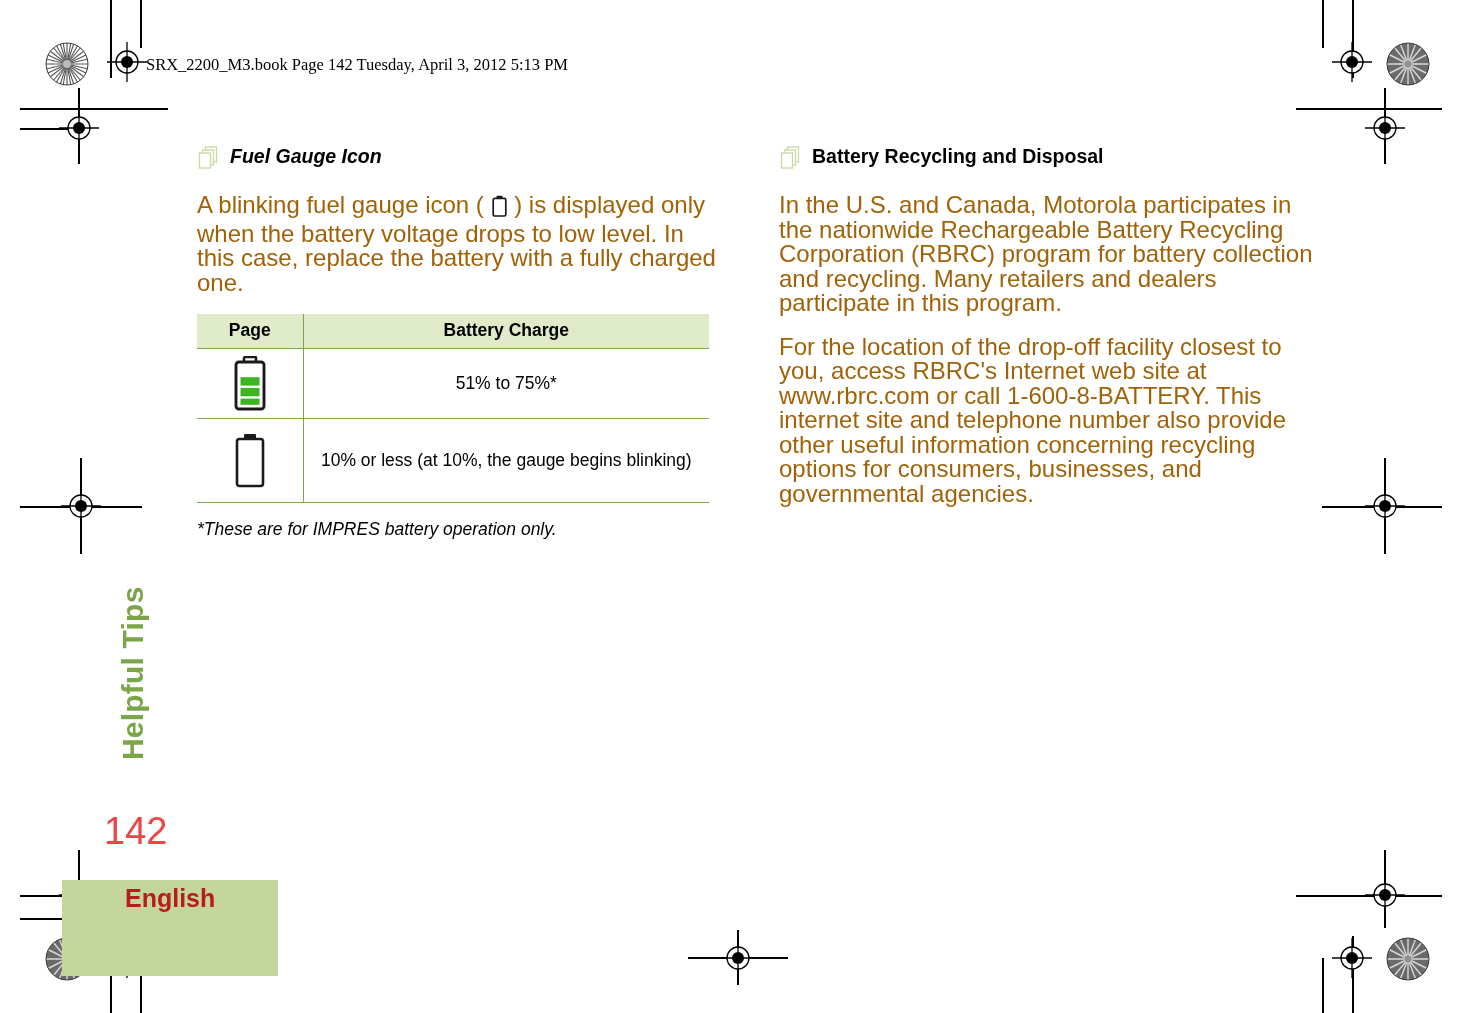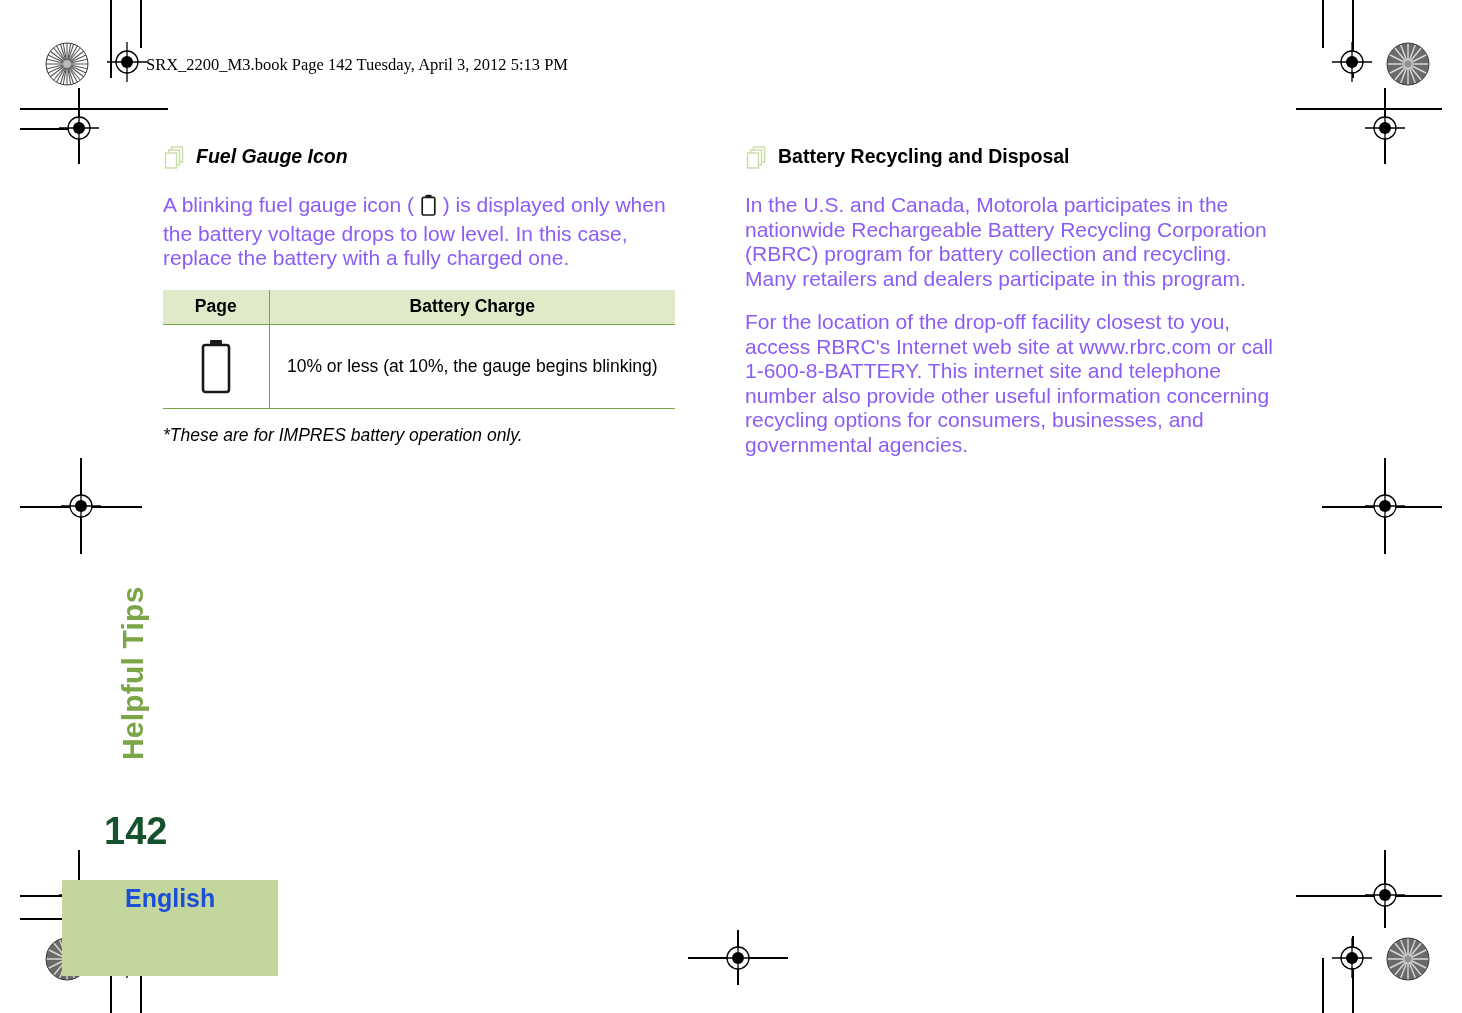--- a/index.html
+++ b/index.html
@@ -32,52 +32,52 @@
     transform-origin: left top;
     transform: rotate(-90deg);
     color: #7ba648;
     font-weight: bold;
     font-size: 30px;
     white-space: nowrap;
     letter-spacing: 0.2px;
   }
   .page-number {
     position: absolute;
-    color: #14532d;
-    font-weight: bold;
+    color: #ef4444;
+    font-weight: normal;
     font-size: 38px;
   }
   .lang-band {
     position: absolute;
     background: #c3d69b;
   }
   .lang-label {
     position: absolute;
-    color: #1d4ed8;
+    color: #b91c1c;
     font-weight: bold;
     font-size: 25px;
   }
 
   
-  .col { position: absolute; }
+  .col { position: absolute; margin-left: 34px; }
   .sec-head {
     display: flex; align-items: flex-start; gap: 9px;
     margin-bottom: 22px;
   }
   .sec-head-title {
     font-size: 19.5px; font-weight: bold; color: #000;
     line-height: 1.15;
   }
   .sec-head-title.italic { font-style: italic; }
   .pages-icon { flex: 0 0 auto; width: 24px; height: 25px; margin-top: 1px; }
 
   p.body {
-    font-size: 21px;
+    font-size: 24px;
     line-height: 24.5px;
-    color: #8b5cf6;
+    color: #a16207;
     margin-bottom: 19px;
   }
   p.body .inline-batt { display: inline-block; vertical-align: -4px; margin: 0 1px; }
 
   
   table.gauge-table {
     border-collapse: collapse;
     width: 512px;
     margin-top: 4px;
   }
@@ -410,20 +410,34 @@
         </svg></span><span> ) is displayed only when the battery voltage drops to low level. In this case, replace the battery with a fully charged one.</span></p>
 
     <table class="gauge-table">
       <thead>
         <tr>
           <th class="c1">Page</th>
           <th>Battery Charge</th>
         </tr>
       </thead>
       <tbody>
+        <tr>
+          <td class="c1">
+            <div class="batt-cell">
+              <svg width="36" height="55" viewBox="0 0 36 55">
+                <rect x="12" y="1" width="12" height="5.5" rx="1.2" fill="#fff" stroke="#1a1a1a" stroke-width="2.6"></rect>
+                <rect x="4" y="6" width="28" height="47" rx="3" fill="#fff" stroke="#1a1a1a" stroke-width="2.9"></rect>
+                <rect x="8.5" y="21.2" width="19" height="8.4" fill="#3cb521"></rect>
+                <rect x="8.5" y="31.9" width="19" height="8.4" fill="#3cb521"></rect>
+                <rect x="8.5" y="42.6" width="19" height="6.2" fill="#3cb521"></rect>
+              </svg>
+            </div>
+          </td>
+          <td>51% to 75%*</td>
+        </tr>
         <tr class="tall">
           <td class="c1">
             <div class="batt-cell">
               <svg width="36" height="55" viewBox="0 0 36 55">
                 <rect x="12" y="1" width="12" height="6" rx="1.2" fill="#1a1a1a"></rect>
                 <rect x="5" y="6" width="26" height="47" rx="2.5" fill="#fff" stroke="#1a1a1a" stroke-width="2.6"></rect>
               </svg>
             </div>
           </td>
           <td>10% or less (at 10%, the gauge begins blinking)</td>

